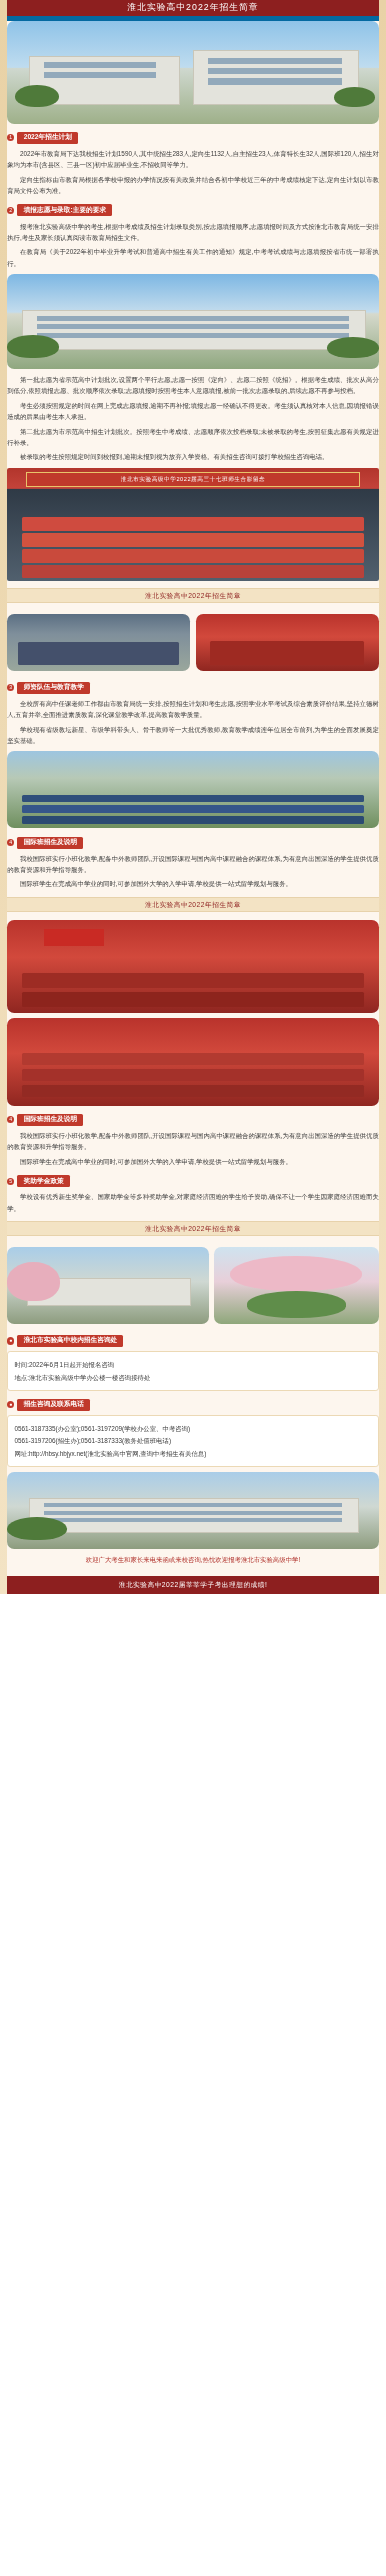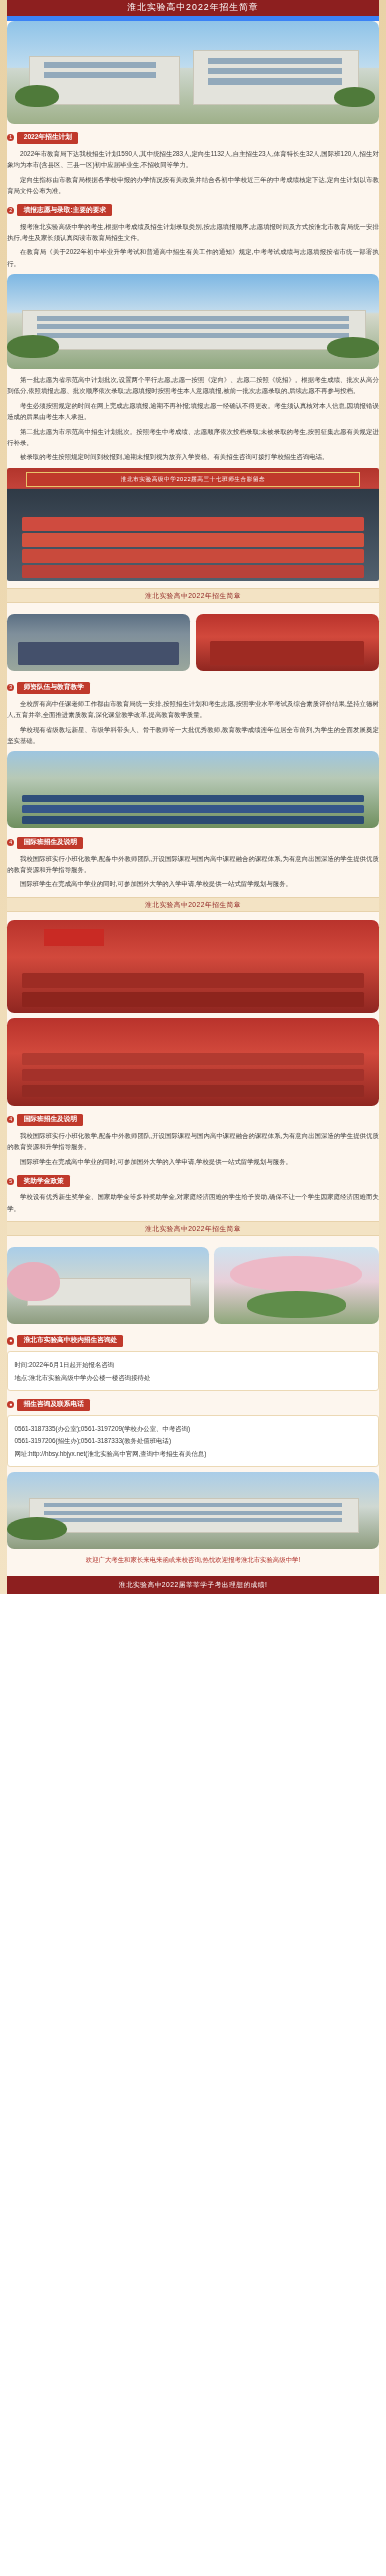--- a/index.html
+++ b/index.html
@@ -1,17 +1,17 @@
 <!DOCTYPE html>
 <html style="font-size:8.2px"><head>
 <meta charset="utf-8">
 <style>
   html,body{margin:0;padding:0;background:#ffffff;}
   body{font-family:"Liberation Sans","DejaVu Sans",sans-serif;color:#333;}
-  .page{width:386px;margin:0 auto;background:#3b82f6;position:relative;}
+  .page{width:386px;margin:0 auto;background:#0369a1;position:relative;}
   .topstrip{background:#8d1f1f;color:#fff;font-size:8.8px;line-height:15.5px;text-align:center;letter-spacing:1px;}
   .content{padding:0 7.2px 0 7.2px;background:#fdf6ee;}
 
   
   .frame-l,.frame-r{position:absolute;top:0;bottom:0;width:7.2px;background:linear-gradient(180deg,#e9d2a6,#f3e3c4);}
   .frame-l{left:0;}
   .frame-r{right:0;}
 
   
   .photo{width:100%;border-radius:3.1px;overflow:hidden;margin:5.2px 0;position:relative;}

